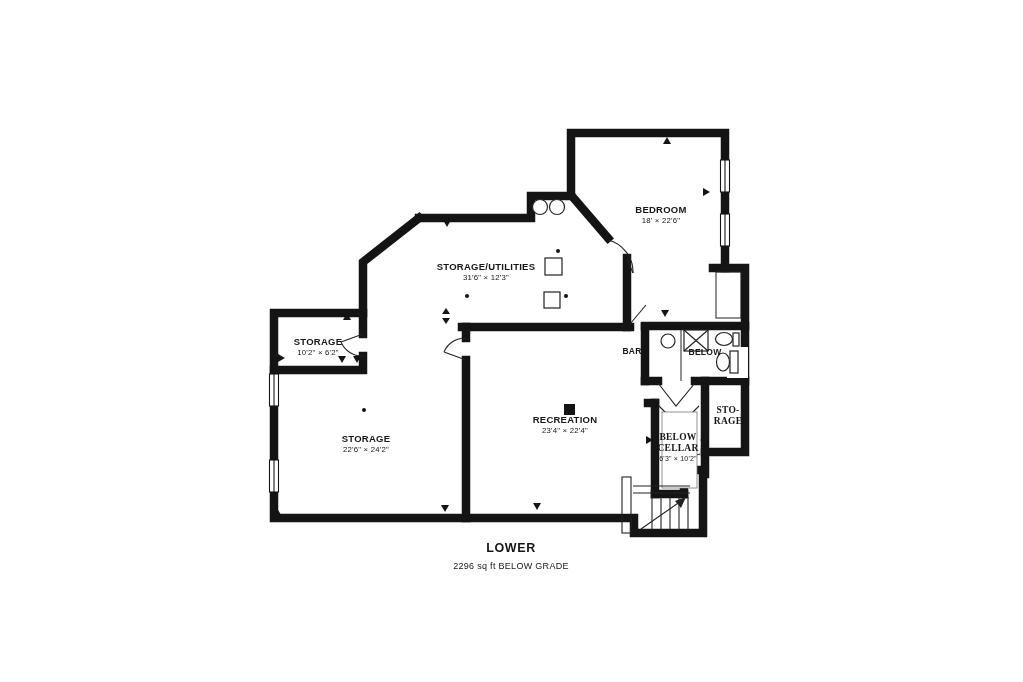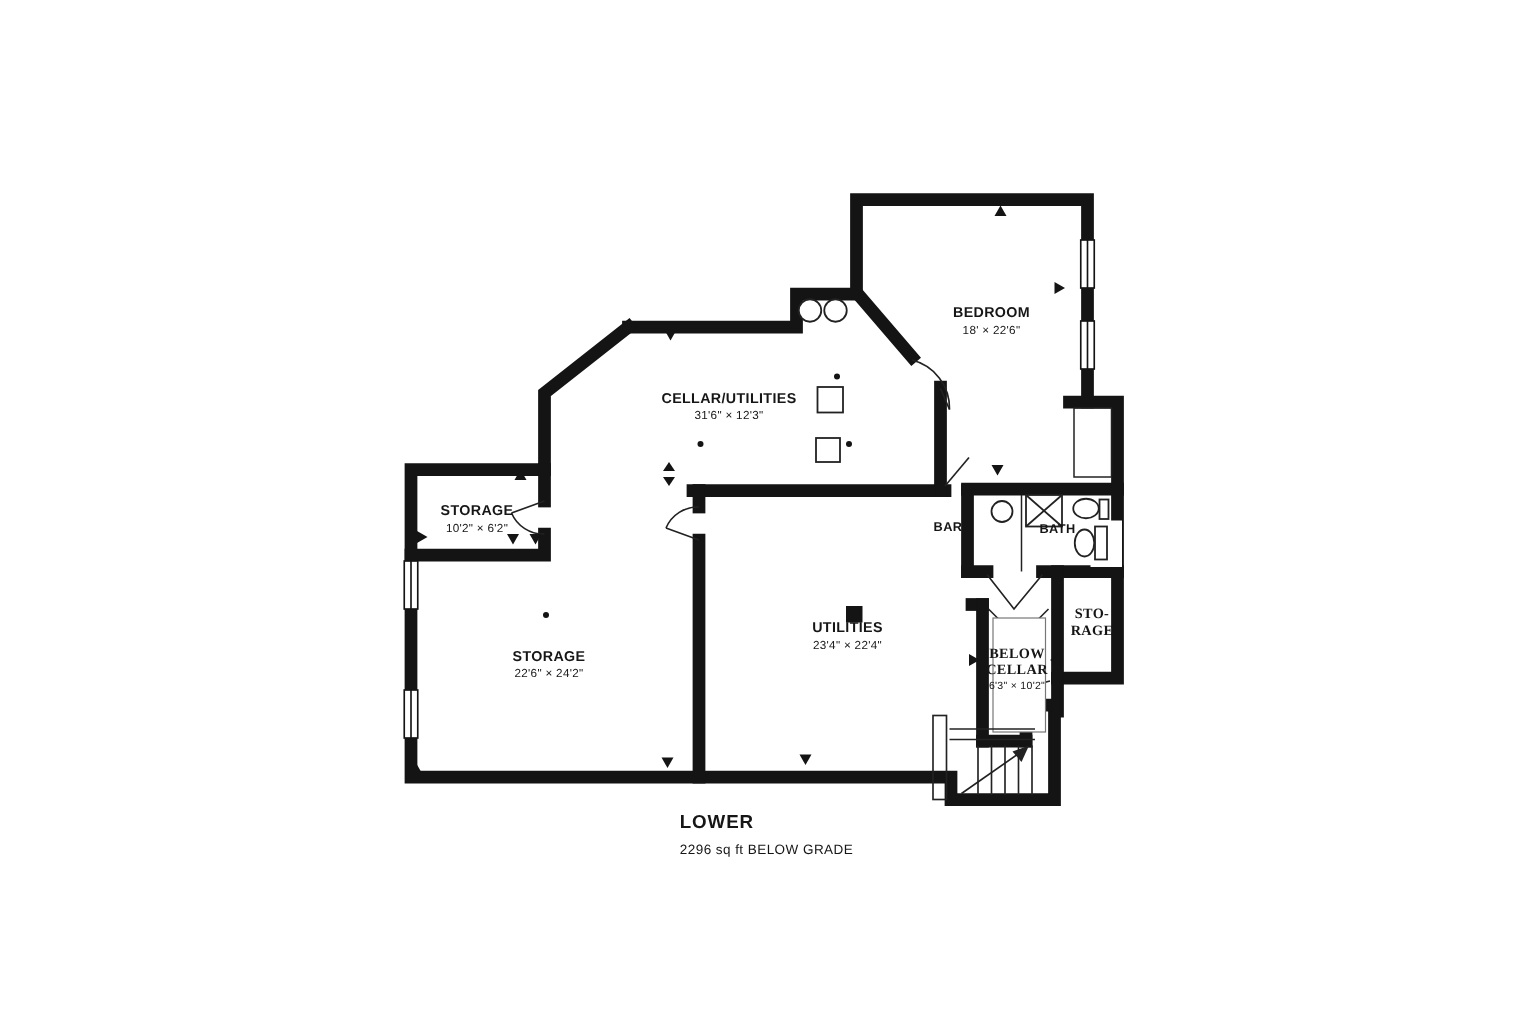--- a/index.html
+++ b/index.html
@@ -4,21 +4,21 @@
 <style>
   html,body{margin:0;padding:0;background:#ffffff;}
   #stage{position:relative;width:1023px;height:682px;background:#ffffff;overflow:hidden;
          font-family:"Liberation Sans",sans-serif;}
   svg{position:absolute;left:0;top:0;}
   .room-label{position:absolute;transform:translate(-50%,-50%);text-align:center;color:#161616;line-height:1.15;}
   .room-name{font-size:9.5px;font-weight:700;letter-spacing:.25px;white-space:nowrap;}
   .room-name.wrap{white-space:normal;font-family:Liberation Serif, serif;}
   .room-dims{font-size:7.8px;font-weight:400;letter-spacing:.2px;margin-top:1px;white-space:nowrap;}
   .small-name{font-size:8.5px;}
-  .footer{position:absolute;left:511px;top:556px;transform:translate(-50%,-50%);text-align:left;color:#161616;}
+  .footer{position:absolute;left:511px;top:556px;transform:translate(-50%,-50%);text-align:center;color:#161616;}
   .footer-title{font-size:12.5px;font-weight:700;letter-spacing:.6px;}
   .footer-sub{font-size:9px;font-weight:400;margin-top:6px;letter-spacing:.3px;}
 </style>
 </head>
 <body>
 
 <div id="stage">
 
   <svg width="1023" height="682" viewBox="0 0 1023 682">
 
@@ -182,45 +182,45 @@
       <circle cx="364" cy="410" r="2"></circle>
     </g>
   </svg>
 
   <div class="room-label" style="left:661px;top:215px">
     <div class="room-name">BEDROOM</div>
     <div class="room-dims">18' × 22'6"</div>
   </div>
 
   <div class="room-label" style="left:486px;top:272px">
-    <div class="room-name">CELLAR/UTILITIES</div>
+    <div class="room-name">STORAGE/UTILITIES</div>
     <div class="room-dims">31'6" × 12'3"</div>
   </div>
 
   <div class="room-label" style="left:318px;top:347px">
     <div class="room-name">STORAGE</div>
     <div class="room-dims">10'2" × 6'2"</div>
   </div>
 
   <div class="room-label" style="left:366px;top:444px">
     <div class="room-name">STORAGE</div>
     <div class="room-dims">22'6" × 24'2"</div>
   </div>
 
   <div class="room-label" style="left:565px;top:425px">
-    <div class="room-name">UTILITIES</div>
+    <div class="room-name">RECREATION</div>
     <div class="room-dims">23'4" × 22'4"</div>
   </div>
 
   <div class="room-label" style="left:632px;top:352px">
     <div class="room-name small-name">BAR</div>
   </div>
 
   <div class="room-label" style="left:705px;top:353px">
-    <div class="room-name small-name">BATH</div>
+    <div class="room-name small-name">BELOW</div>
   </div>
 
   <div class="room-label" style="left:678px;top:447px;width:46px">
     <div class="room-name wrap">BELOW CELLAR</div>
     <div class="room-dims" style="font-size:7px">6'3" × 10'2"</div>
   </div>
 
   <div class="room-label" style="left:728px;top:416px;width:40px">
     <div class="room-name wrap">STO-RAGE</div>
   </div>

